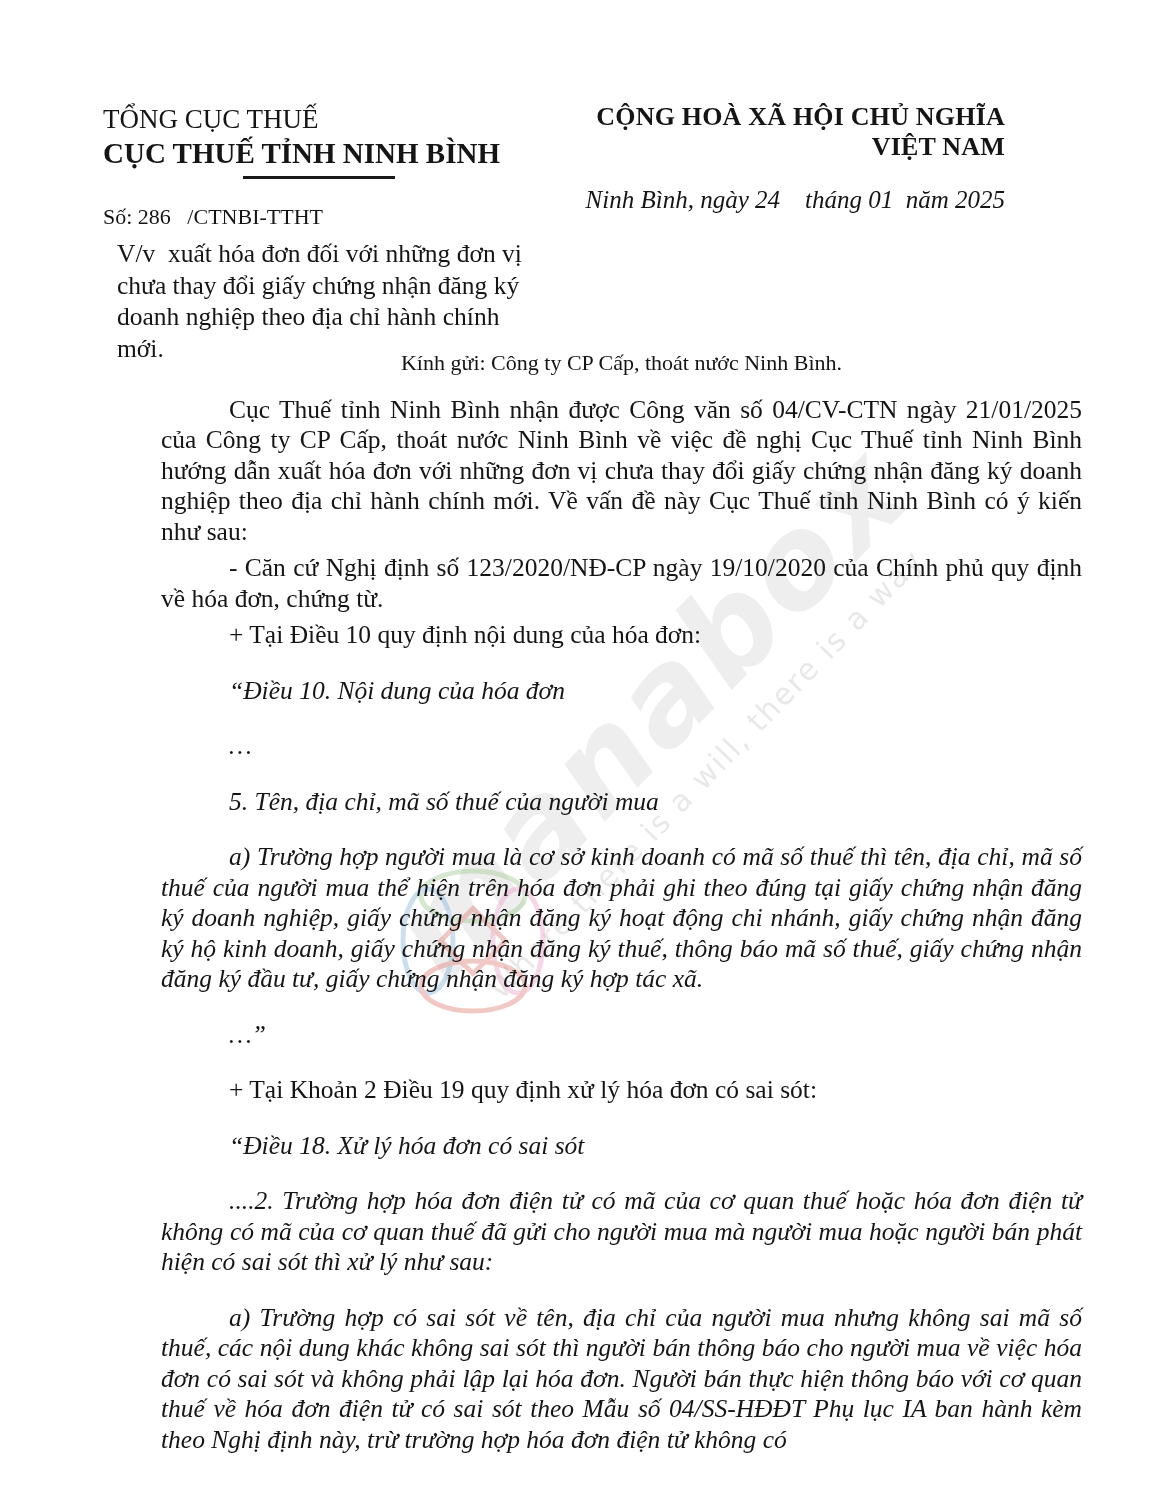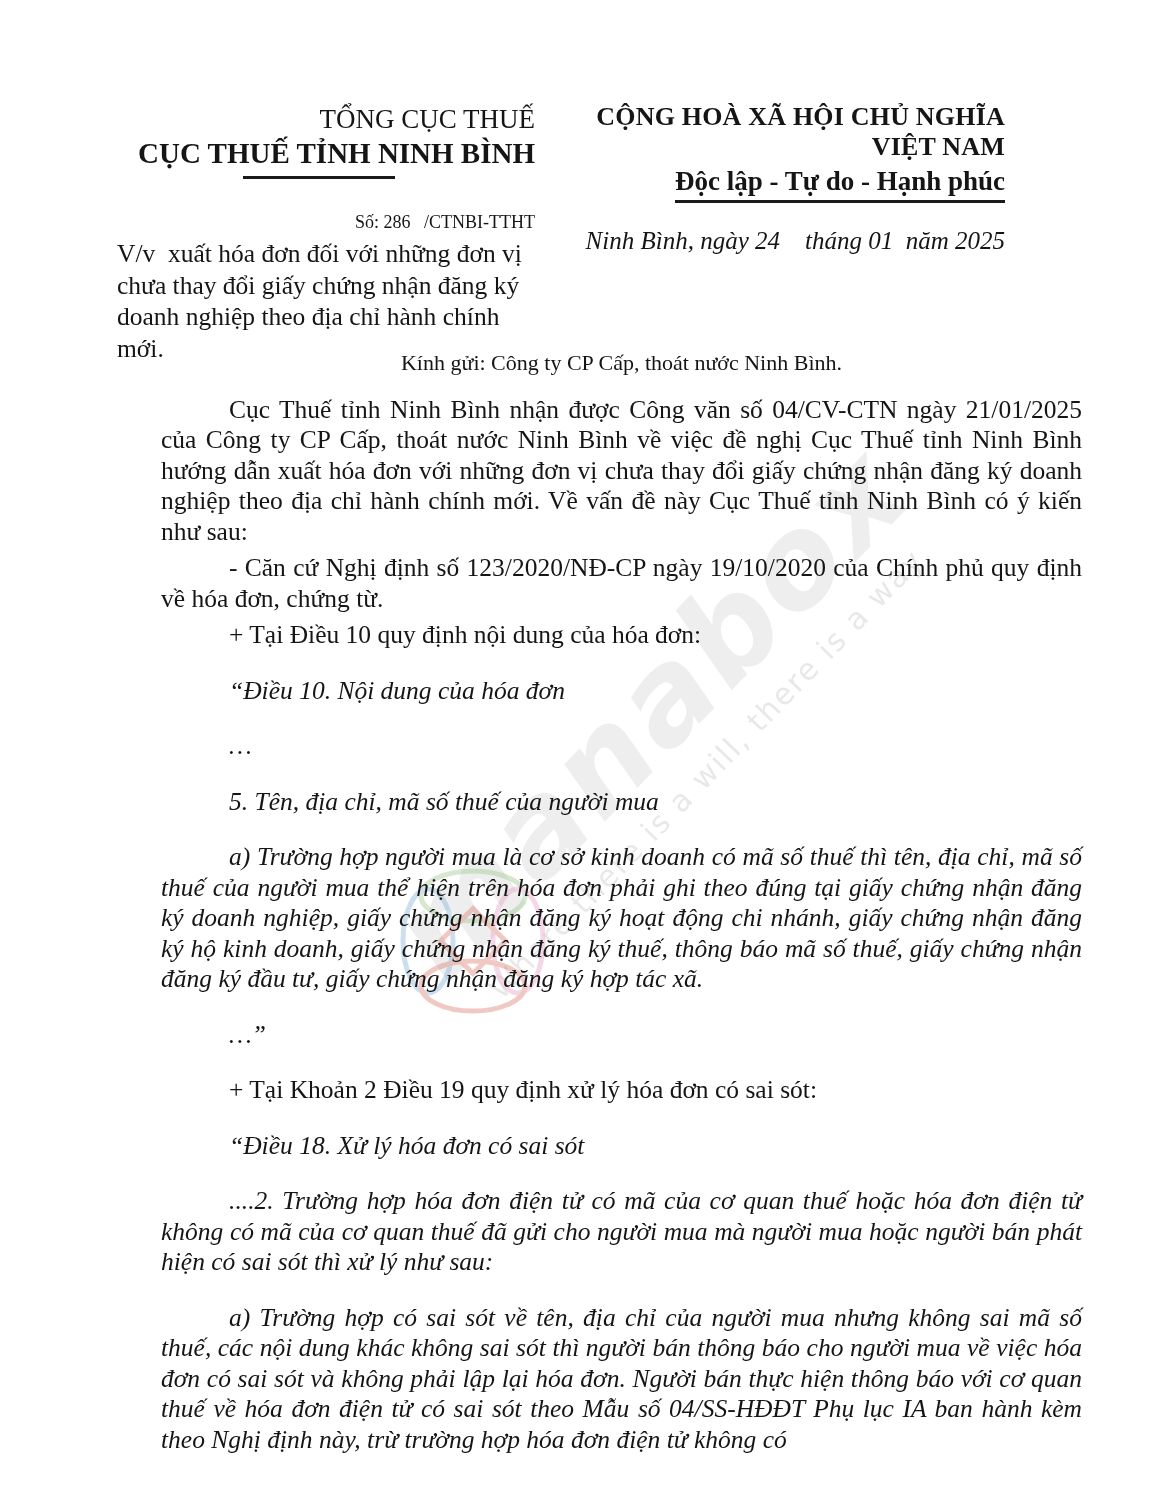--- a/index.html
+++ b/index.html
@@ -40,30 +40,30 @@
     position: absolute;
     left: 378px; top: 846px;
     opacity: 0.40;
   }
 
   
   .header-left {
     position: absolute;
     left: 103px; top: 104px;
     width: 432px;
-    text-align: right;
+    text-align: left;
   }
   .parent-agency { font-size: 27px; }
   .agency { font-size: 29px; font-weight: bold; margin-top: 2px; }
   .agency-rule {
     width: 152px; height: 0;
     border-top: 3px solid #1a1a1a;
     margin: 6px auto 0 auto;
   }
-  .doc-number { font-size: 18px; margin-top: 33px; white-space: pre; }
+  .doc-number { font-size: 22px; margin-top: 25px; white-space: pre; }
   .subject {
     position: absolute;
     left: 117px; top: 238px;
     width: 408px;
     font-size: 25.5px;
     line-height: 31.5px;
     white-space: pre-wrap;
   }
 
   .header-right {
@@ -129,21 +129,20 @@
   <div class="header-left">
     <div class="parent-agency">TỔNG CỤC THUẾ</div>
     <div class="agency">CỤC THUẾ TỈNH NINH BÌNH</div>
     <div class="agency-rule"></div>
     <div class="doc-number">Số: 286   /CTNBI-TTHT</div>
   </div>
   <div class="subject">V/v  xuất hóa đơn đối với những đơn vị chưa thay đổi giấy chứng nhận đăng ký doanh nghiệp theo địa chỉ hành chính mới.</div>
 
   <div class="header-right">
     <div class="national-title">CỘNG HOÀ XÃ HỘI CHỦ NGHĨA VIỆT NAM</div>
-    <div><span class="motto">Độc lập - Tự do - Hạnh phúc</span></div>
     <div class="place-date">Ninh Bình, ngày 24    tháng 01  năm 2025</div>
   </div>
 
   <div class="body-text">
     <p class="salutation">Kính gửi: Công ty CP Cấp, thoát nước Ninh Bình.</p>
     <p class="para">Cục Thuế tỉnh Ninh Bình nhận được Công văn số 04/CV-CTN ngày 21/01/2025 của Công ty CP Cấp, thoát nước Ninh Bình về việc đề nghị Cục Thuế tỉnh Ninh Bình hướng dẫn xuất hóa đơn với những đơn vị chưa thay đổi giấy chứng nhận đăng ký doanh nghiệp theo địa chỉ hành chính mới. Về vấn đề này Cục Thuế tỉnh Ninh Bình có ý kiến như sau:</p>
     <p class="para">- Căn cứ Nghị định số 123/2020/NĐ-CP ngày 19/10/2020 của Chính phủ quy định về hóa đơn, chứng từ.</p>
     <p class="para">+ Tại Điều 10 quy định nội dung của hóa đơn:</p>
     <p class="para quote">“Điều 10. Nội dung của hóa đơn</p>
     <p class="para quote">…</p>

